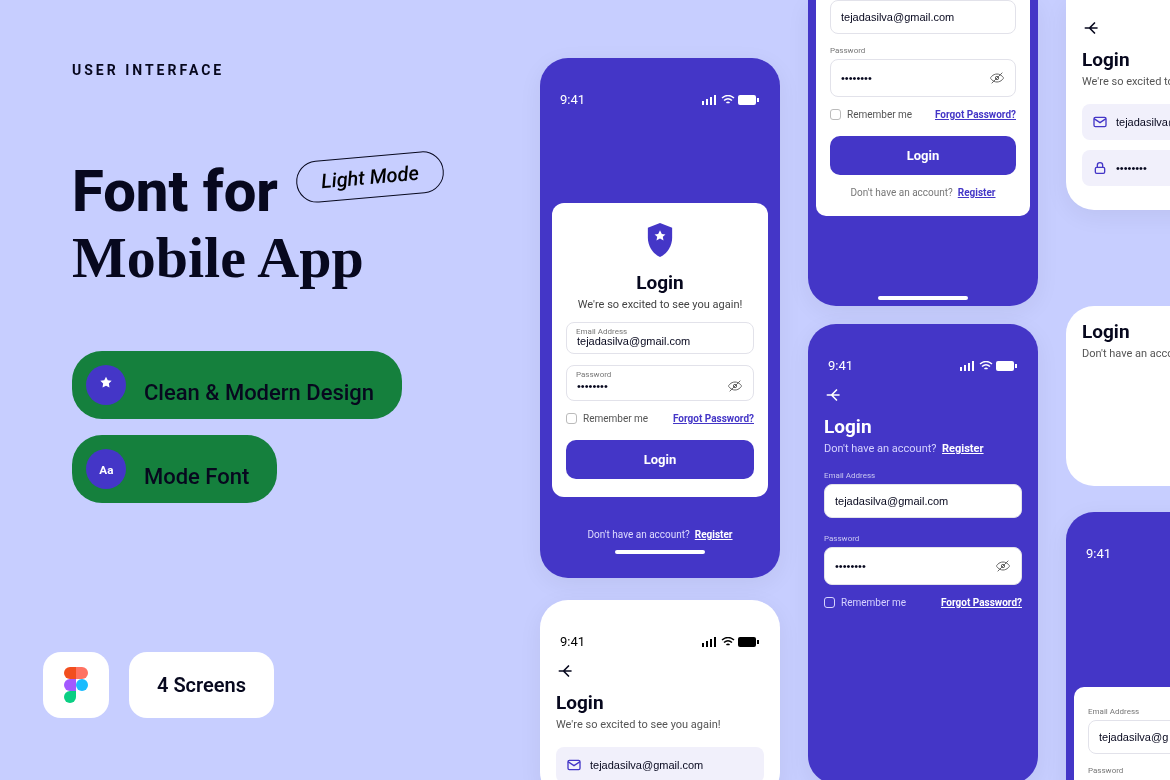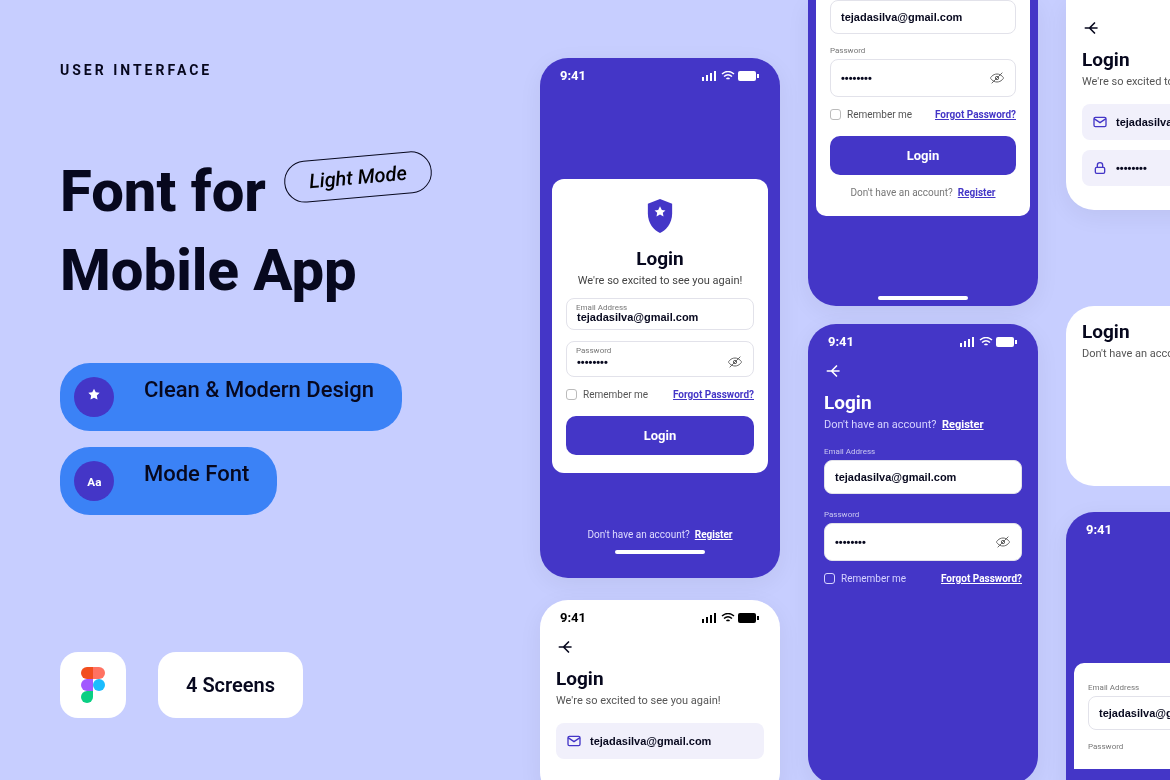--- a/index.html
+++ b/index.html
@@ -1,51 +1,51 @@
 <!DOCTYPE html>
 <html><head>
 <meta charset="utf-8">
 <style>
   * { box-sizing: border-box; margin: 0; padding: 0; }
   body { width: 1170px; height: 780px; background: #c7ceff; font-family: -apple-system, BlinkMacSystemFont, "Segoe UI", Roboto, sans-serif; position: relative; overflow: hidden; }
 
   
-  .left-panel { position: absolute; left: 60px; top: 62px; width: 430px; }
+  .left-panel { position: absolute; left: 72px; top: 62px; width: 430px; }
   .eyebrow { font-size: 14px; font-weight: 700; letter-spacing: 3px; color: #07081e; }
   .headline-row { display: flex; align-items: center; gap: 18px; margin-top: 80px; }
   .headline { font-size: 58px; font-weight: 800; color: #07081e; line-height: 1.15; }
-  .line2 { margin-top: 12px; }
+  .line2 { margin-top: 0; font-family: Liberation Serif, serif; }
   .mode-pill { display: inline-block; padding: 8px 24px; border: 1.5px solid #07081e; border-radius: 999px; font-size: 20px; font-style: italic; font-weight: 500; transform: rotate(-5deg); position: relative; top: -14px; }
   .feature-list { margin-top: 60px; display: flex; flex-direction: column; gap: 16px; align-items: flex-start; }
-  .feature-pill { background: #3b82f6; border-radius: 30px; padding: 14px 28px 14px 14px; display: flex; align-items: flex-start; gap: 30px; font-size: 22px; font-weight: 500; color: #07081e; }
+  .feature-pill { background: #15803d; border-radius: 30px; padding: 14px 28px 14px 14px; display: flex; align-items: flex-end; gap: 18px; font-size: 22px; font-weight: 500; color: #07081e; }
   .feat-icon { width: 40px; height: 40px; border-radius: 50%; background: #4436c7; display: flex; align-items: center; justify-content: center; color: #fff; flex-shrink: 0; }
   .feat-icon svg { width: 20px; height: 20px; fill: #fff; }
-  .bottom-row { position: absolute; left: 60px; bottom: 62px; display: flex; gap: 32px; }
+  .bottom-row { position: absolute; left: 43px; bottom: 62px; display: flex; gap: 20px; }
   .sq-chip { width: 66px; height: 66px; background: #fff; border-radius: 18px; display: flex; align-items: center; justify-content: center; }
   .figma-logo { position: relative; width: 24px; height: 36px; }
   .figma-logo span { position: absolute; width: 12px; height: 12px; border-radius: 6px; }
   .screens-chip { height: 66px; background: #fff; border-radius: 18px; padding: 0 28px; display: flex; align-items: center; font-size: 20px; font-weight: 600; color: #07081e; }
 
   
   .phone { position: absolute; width: 240px; border-radius: 28px; overflow: hidden; box-shadow: 0 6px 24px rgba(0,0,0,0.06); }
-  .status-bar { display: flex; justify-content: space-between; align-items: center; padding: 10px 20px 6px; font-size: 13px; font-weight: 700; }
+  .status-bar { display: flex; justify-content: space-between; align-items: center; padding: 10px 20px 6px; font-size: 13px; font-weight: 400; margin-top: 24px; }
   .sb-right { display: flex; gap: 3px; align-items: center; }
   .bars, .wifi, .batt { display: inline-block; }
   .bars svg, .wifi svg, .batt svg { display: block; }
 
   .login-card { background: #fff; padding: 20px 14px 18px; }
   .shield-icon { width: 34px; height: 34px; margin: 0 auto 14px; display: flex; align-items: center; justify-content: center; }
   .shield-icon svg { width: 30px; height: 34px; fill: #4436c7; }
   .card-title { text-align: center; font-size: 19px; font-weight: 700; color: #07081e; }
   .card-sub   { text-align: center; font-size: 11px; color: #444; margin-top: 4px; }
   .field-label { font-size: 8px; color: #777; margin-top: 12px; z-index:2; }
   .field-label.inside { position: relative; top: 14px; left: 10px; margin-top: 2px; }
   .input-wrap { border: 1px solid #e2e2ea; border-radius: 8px; padding: 12px 10px 6px; display: flex; align-items: center; margin-top: 0; background: #fff; }
   .input-wrap.plain { padding: 10px 10px; }
-  .input-wrap input { border: none; outline: none; font-size: 11px; font-weight: 700; color: #07081e; width: 100%; background: transparent; }
+  .input-wrap input { border: none; outline: none; font-size: 11px; font-weight: 400; color: #07081e; width: 100%; background: transparent; }
   .input-wrap .leading { margin-right: 8px; color: #4436c7; }
   .eye-btn { margin-left: auto; color: #666; display: flex; }
   .eye-btn svg { width: 16px; height: 16px; stroke: #666; fill: none; stroke-width: 1.5; }
   .row-between { display: flex; justify-content: space-between; align-items: center; margin-top: 12px; font-size: 10px; }
   .remember { display: flex; align-items: center; gap: 6px; color: #555; }
   .remember .cb { width: 11px; height: 11px; border: 1px solid #bbb; border-radius: 3px; }
   .forgot { color: #4436c7; font-weight: 700; text-decoration: underline; }
   .primary-btn { margin-top: 16px; background: #4436c7; color: #fff; text-align: center; padding: 12px 0; border-radius: 10px; font-size: 13px; font-weight: 700; }
   .register-line { text-align: center; font-size: 10px; margin-top: 12px; color: #777; }
   .register-line .link { color: #4436c7; font-weight: 700; text-decoration: underline; }

